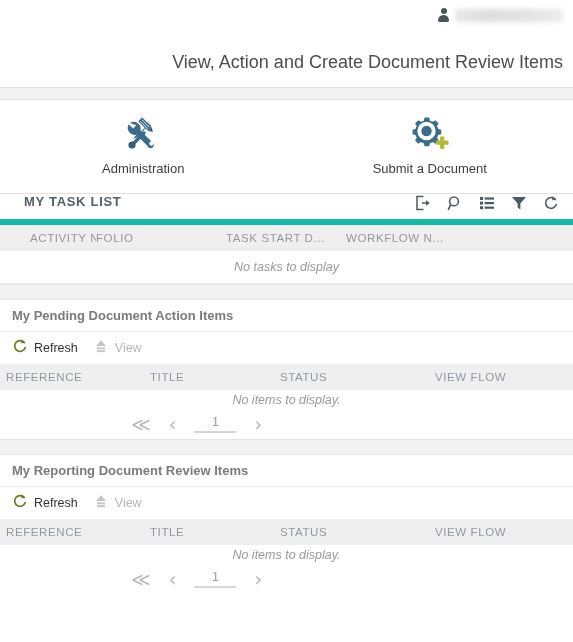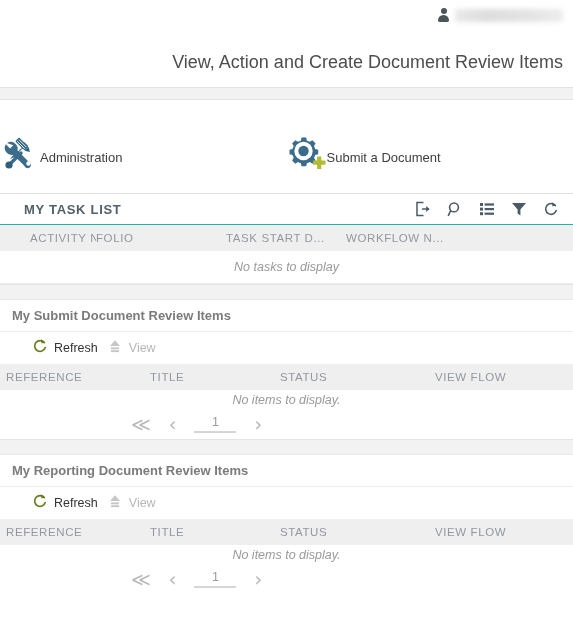--- a/index.html
+++ b/index.html
@@ -108,42 +108,42 @@
   
   .nav-strip {
     height: 94px;
     background: #ffffff;
     display: flex;
     border-bottom: 1px solid #e2e2e2;
   }
   .nav-tile {
     flex: 1;
     display: flex;
-    flex-direction: row;
+    flex-direction: column;
     align-items: center;
     justify-content: flex-start;
     padding-top: 14px;
     cursor: pointer;
   }
   .nav-ico { height: 40px; display: flex; align-items: center; justify-content: center; }
   .nav-label {
     margin-top: 7px;
     font-size: 13px;
     color: #3e3e3e;
     white-space: nowrap;
   }
 
   
   .panel-bar {
     height: 31px;
     background: #ffffff;
     display: flex;
-    align-items: center;
+    align-items: flex-start;
     padding: 0 14px 0 24px;
-    border-bottom: 1px solid #14b8a6;
+    border-bottom: 6px solid #14b8a6;
   }
   .panel-bar-title {
     font-size: 13px;
     font-weight: bold;
     color: #52606a;
     letter-spacing: .7px;
     flex: 1;
   }
   .tool-row { display: flex; align-items: center; gap: 15px; }
   .tool-btn {
@@ -198,24 +198,23 @@
     font-size: 13px;
     font-weight: bold;
     color: #7b7b7b;
     background: #ffffff;
     border-bottom: 1px solid #ececec;
   }
   .action-row {
     height: 32px;
     display: flex;
     align-items: center;
-    gap: 1px;
+    gap: 7px;
     padding-left: 10px;
     background: #ffffff;
-    margin-left: 20px;
   }
   .act-btn {
     display: flex;
     align-items: center;
     gap: 6px;
     cursor: pointer;
     padding: 2px 6px 2px 2px;
   }
   .act-btn.disabled { cursor: default; }
   .act-label { font-size: 12.5px; color: #333; }
@@ -357,21 +356,21 @@
   <div class="col tl-c1">ACTIVITY NAME</div>
   <div class="col tl-c2">FOLIO</div>
   <div class="col tl-c3">TASK START D...</div>
   <div class="col tl-c4">WORKFLOW N...</div>
 </div>
 
 <div class="empty-row">No tasks to display</div>
 
 <div class="gap"></div>
 
-<div class="section-title">My Submit Document Review Items</div>
+<div class="section-title">My Pending Document Action Items</div>
 
 <div class="action-row">
   <div class="act-btn">
     <span>
       <svg width="16" height="16" viewBox="0 0 16 16">
         <path d="M12.3 4.6 A5.4 5.4 0 1 0 13.2 9.6" fill="none" stroke="#6e7a1e" stroke-width="1.7" stroke-linecap="round"></path>
         <path d="M9.1 1.2 L13 4.3 L9.4 5.6 Z" fill="#6e7a1e"></path>
       </svg>
     </span>
     <span class="act-label">Refresh</span>

